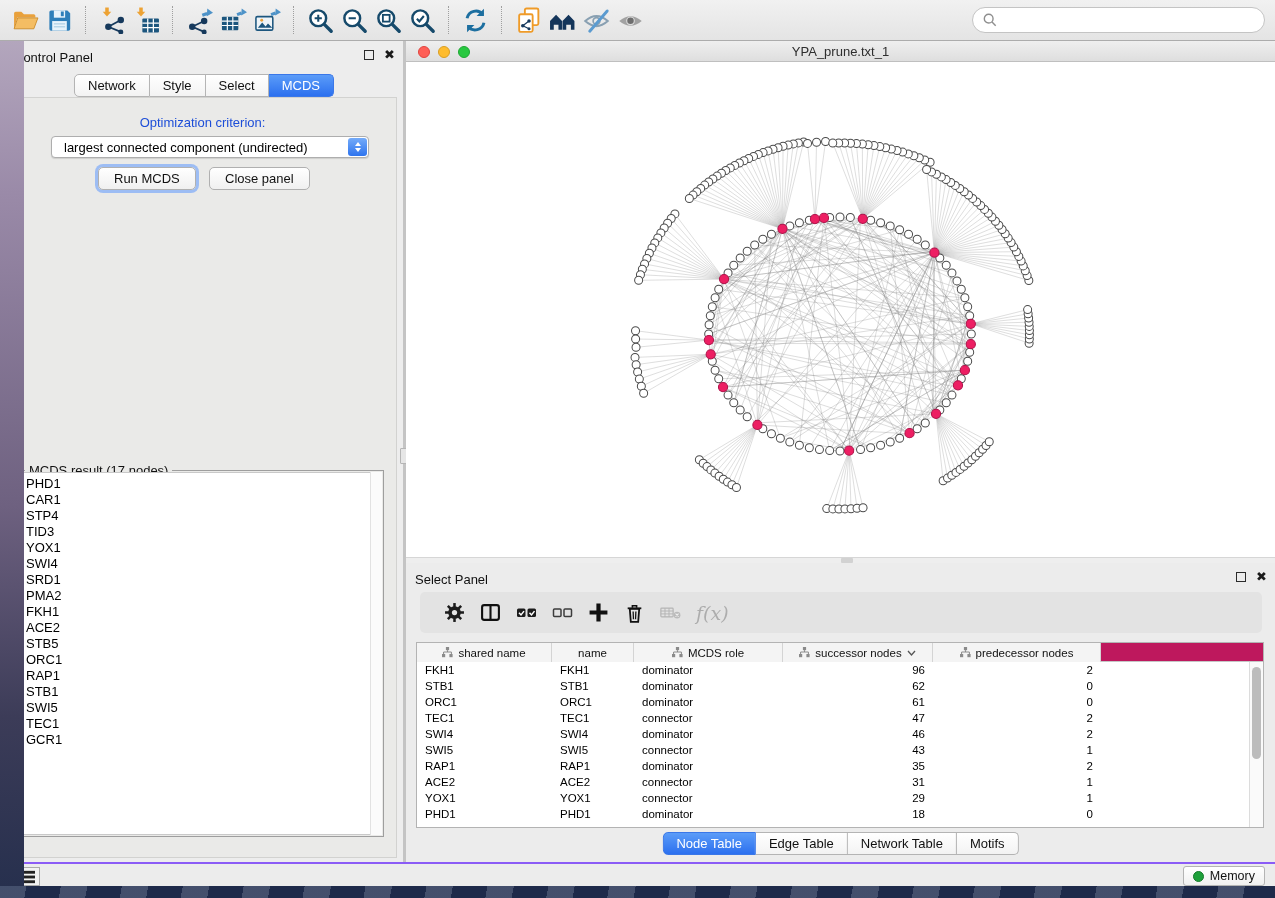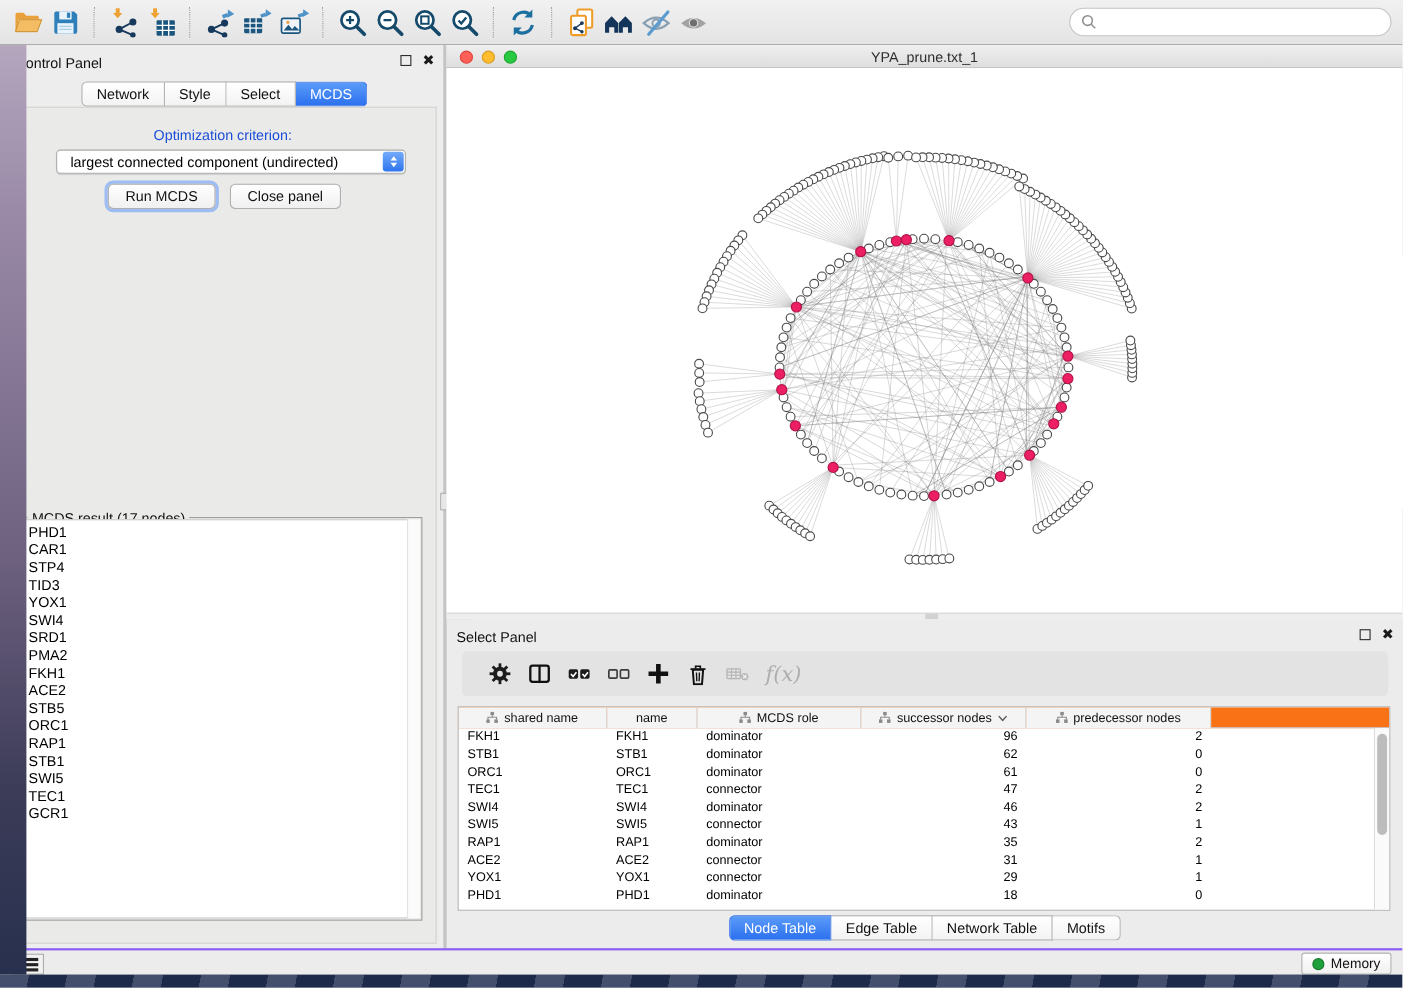--- a/index.html
+++ b/index.html
@@ -90,21 +90,21 @@
   
   #table-panel { left:406px; top:563px; width:869px; height:299px; background:#ececec; }
   #tp-toolbar { position:absolute; left:14px; right:13px; top:29px; height:41px; background:#e3e3e3;
     border-radius:5px; display:flex; align-items:center; padding-left:16px; gap:0; }
   .tp-btn { width:36px; height:36px; display:flex; align-items:center; justify-content:center; }
   .tp-btn svg { width:21px; height:21px; }
   .fx { font-family:"DejaVu Serif","Liberation Serif",serif; font-style:italic; font-size:19px; color:#adadad; }
 
   #node-table { position:absolute; left:10px; right:11px; top:79px; height:186px; background:#fff;
     border:1px solid #b3b3b3; overflow:hidden; }
-  #table-header-row { position:absolute; left:0; right:0; top:0; height:19px; background:#f97316;
+  #table-header-row { position:absolute; left:0; right:0; top:0; height:19px; background:#be185d;
     border-bottom:1px solid #c6c6c6; display:flex; }
   .th { height:19px; background:#f4f4f4; border-right:1px solid #d4d4d4; display:flex;
     align-items:center; justify-content:center; gap:5px; font-size:11.5px; color:#111; flex:0 0 auto; }
   .th svg { flex:0 0 auto; }
   #table-body { position:absolute; left:0; right:14px; top:19px; bottom:0; overflow:hidden; }
   .tr { display:flex; height:16px; }
   .td { font-size:11.5px; line-height:16px; padding:0 8px; color:#000; flex:0 0 auto;
         white-space:nowrap; overflow:hidden; }
   .td.num { text-align:right; }
   #tbl-scroll { position:absolute; right:0; top:19px; bottom:0; width:14px; background:#fafafa;

